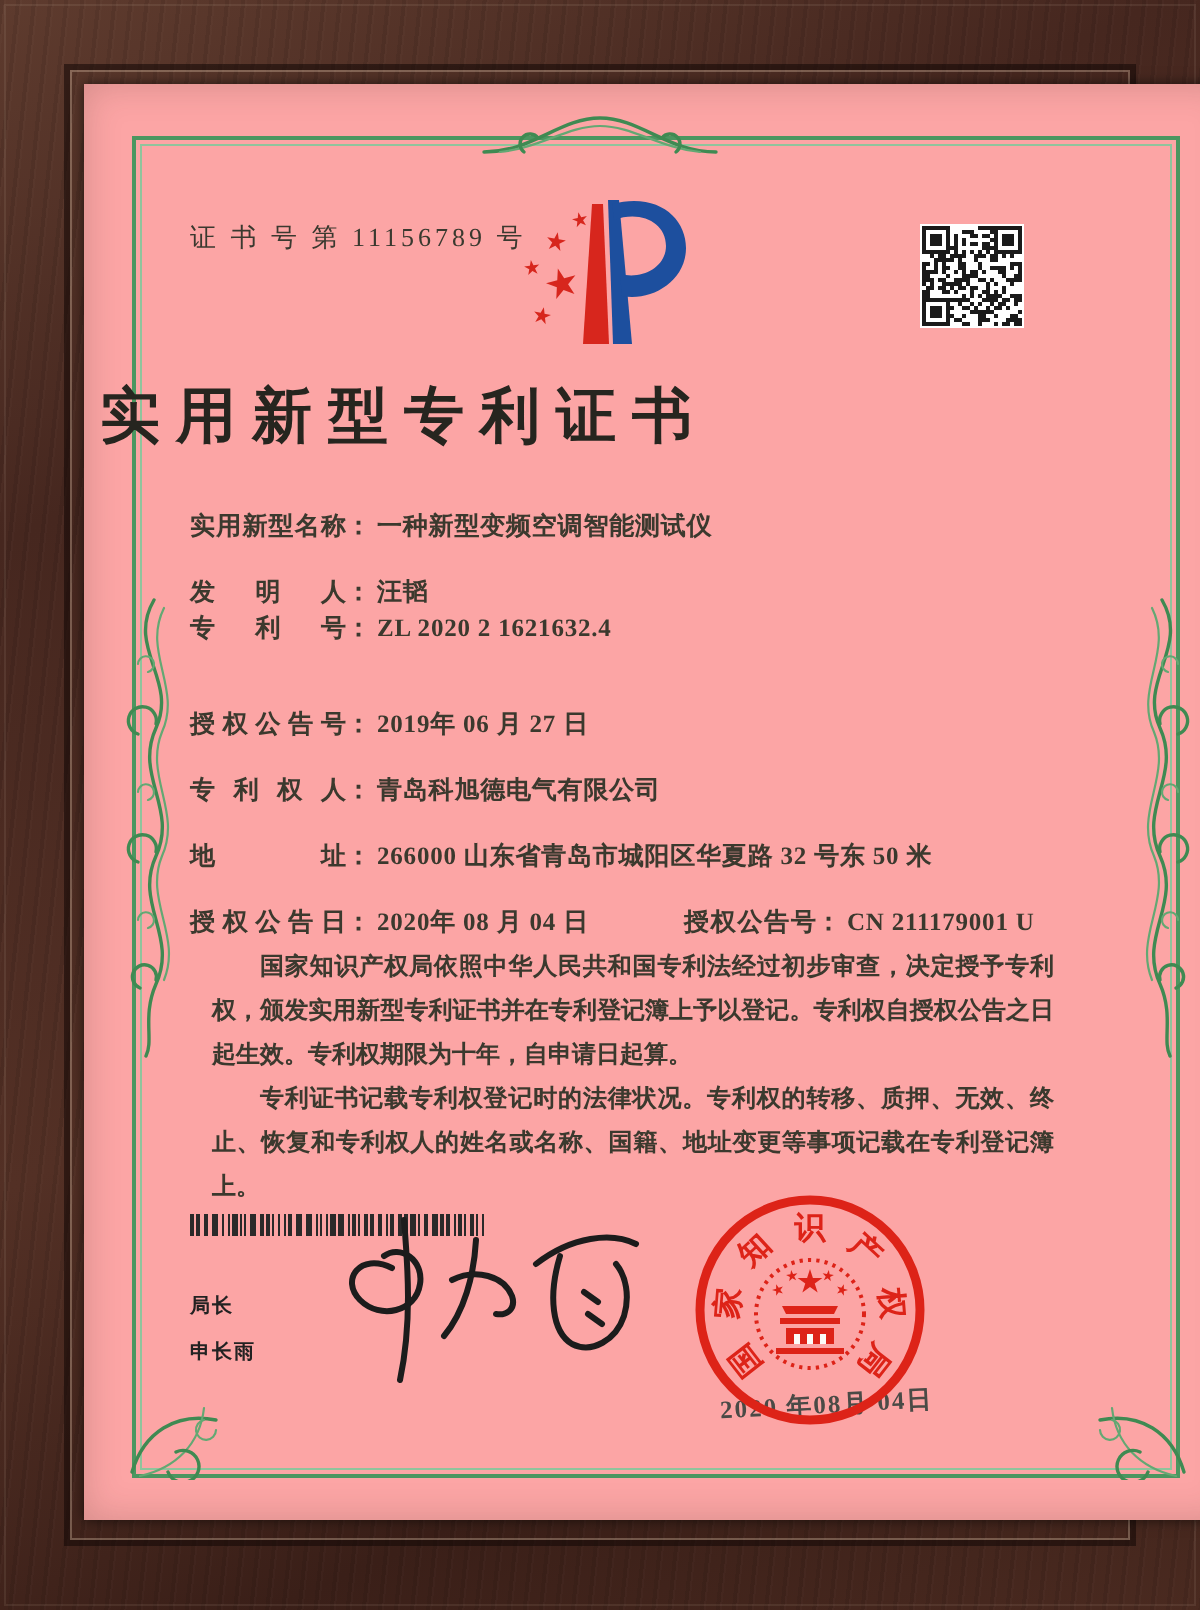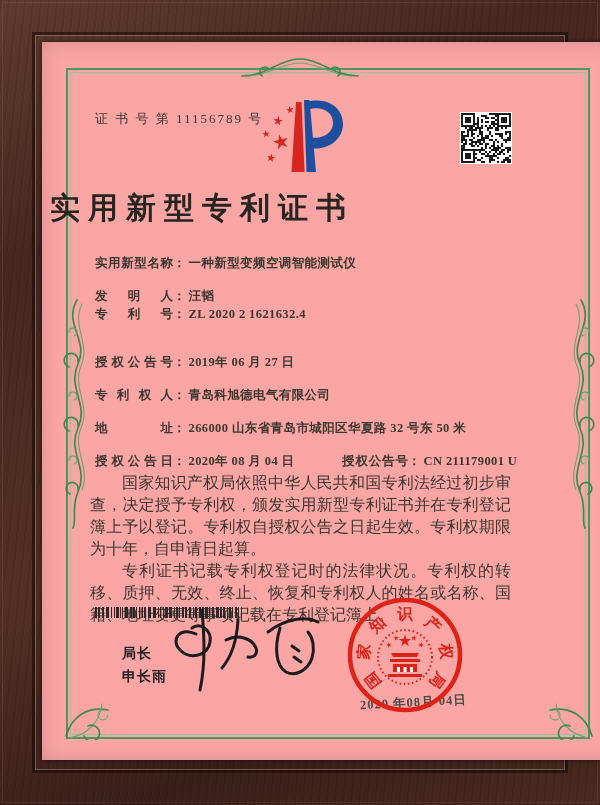--- a/index.html
+++ b/index.html
@@ -62,30 +62,30 @@
     text-align:justify;text-align-last:justify;
     font-weight:600;
     font-family:Liberation Serif, serif;
   }
   .flabel.narrow{width:66px;}
   .fcolon{font-weight:600;}
   .fval{margin-left:3px;letter-spacing:.4px;font-weight:700;}
   .g2{position:absolute;left:207px;top:0;margin-left:40px;}
   
   .bodytxt{
-    position:absolute;left:48px;top:430px;width:421px;
-    font-size:16px;line-height:22px;color:#3b392e;text-align:justify;font-weight:400;
+    position:absolute;left:64px;top:430px;width:421px;
+    font-size:12px;line-height:22px;color:#3b392e;text-align:justify;font-weight:700;
   }
   .bodytxt p{margin:0;text-indent:2em;}
   
   .barcode{position:absolute;left:53px;top:565px;}
   .director{
     position:absolute;left:53px;top:600px;
     font-family:"Liberation Sans","DejaVu Sans",sans-serif;
-    font-size:14px;line-height:23px;color:#222;font-weight:600;letter-spacing:1px;margin-left:27px;
+    font-size:10px;line-height:23px;color:#222;font-weight:600;letter-spacing:1px;
   }
   .signature{position:absolute;left:118px;top:560px;}
   .signature path{stroke:#1c1c1c;stroke-width:3;fill:none;stroke-linecap:round;stroke-linejoin:round;}
   .seal{position:absolute;left:303px;top:553px;}
   .seal-ring{fill:none;stroke:#dd2318;stroke-width:4.5;}
   .seal-red{fill:#dd2318;}
   #seal-chars text{
     fill:#dd2318;font-size:15.5px;font-weight:700;
     font-family:"Liberation Serif","DejaVu Serif",serif;
   }

